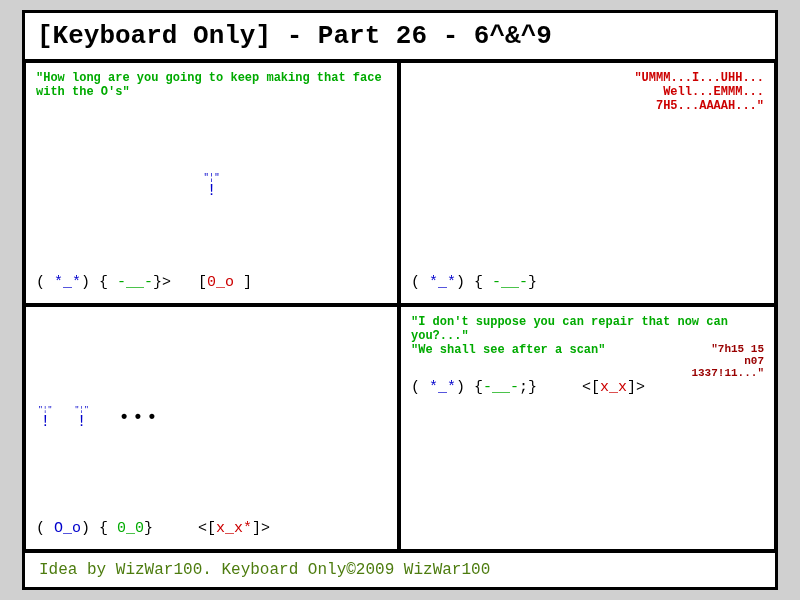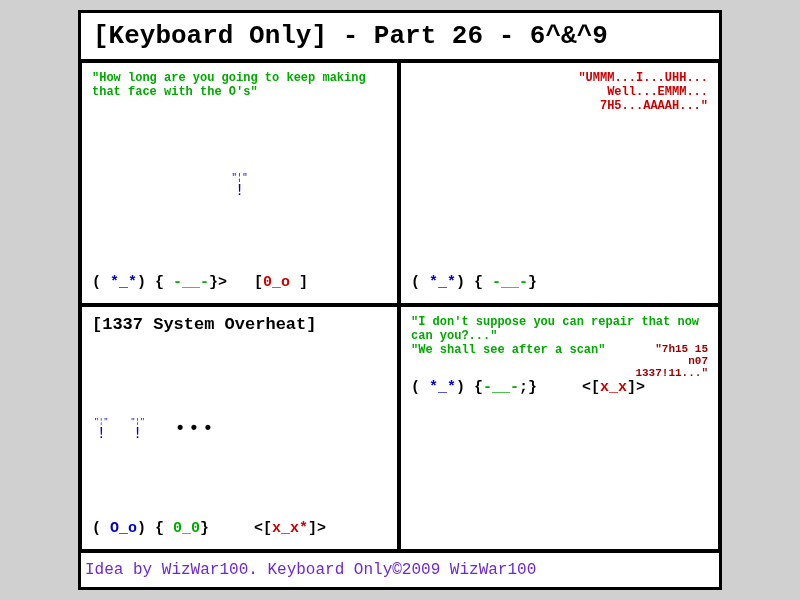--- a/index.html
+++ b/index.html
@@ -4,21 +4,21 @@
   <style>
     * { margin: 0; padding: 0; box-sizing: border-box; }
     body {
       width: 800px;
       height: 600px;
       background: #d0d0d0;
       font-family: 'Courier New', Courier, monospace;
       overflow: hidden;
     }
     .outer {
-      width: 644px;
+      width: 756px;
       height: 580px;
       margin: 10px auto;
       background: white;
       border: 3px solid black;
       display: flex;
       flex-direction: column;
     }
     .title-bar {
       background: white;
       border-bottom: 3px solid black;
@@ -49,21 +49,21 @@
       font-family: 'Courier New', Courier, monospace;
       font-size: 12px;
       font-weight: bold;
     }
     .speech-green { color: #00aa00; }
     .speech-red { color: #cc0000; }
     .speech-darkred { color: #990000; }
     .chars-line {
       font-family: 'Courier New', Courier, monospace;
       font-size: 15px;
-      font-weight: bold;
+      font-weight: normal;
       color: black;
       margin-bottom: 4px;
     }
     .blue { color: #0000cc; }
     .green { color: #00aa00; }
     .red { color: #cc0000; }
     .panel-label {
       font-size: 17px;
       font-weight: bold;
       font-family: 'Courier New', Courier, monospace;
@@ -72,24 +72,24 @@
     }
     .emote-area {
       display: flex;
       align-items: center;
       justify-content: flex-start;
       gap: 18px;
       padding: 4px 0;
       flex: 1;
     }
     .footer {
-      padding: 8px 4px;
+      padding: 8px 14px;
       font-size: 16px;
       font-family: 'Courier New', Courier, monospace;
-      color: #6d28d9;
+      color: #4d7c0f;
       background: white;
     }
     .panel1 { border-right: 3px solid black; border-bottom: 3px solid black; }
     .panel2 { border-bottom: 3px solid black; }
     .panel3 { border-right: 3px solid black; }
     .panel4 { }
 
     .antenna {
       display: inline-flex;
       flex-direction: column;
@@ -154,23 +154,20 @@
     <div class="panel panel2">
       <div class="speech speech-red panel2-speech">
         "UMMM...I...UHH...<br>Well...EMMM...<br>7H5...AAAAH..."
       </div>
       <div class="panel2-chars chars-line">
         <span>( <span class="blue">*_*</span>) { <span class="green">-__-</span>}</span>
       </div>
     </div>
 
     <div class="panel panel3">
-      <div class="panel-label">
-        [1337 System Overheat]
-      </div>
       <div class="emote-area">
         <span class="antenna">
           <span style="font-size:8px; color:#0000cc;">"¦"</span>
           <span style="font-size:16px; color:#0000cc;">!</span>
         </span>
         <span class="antenna">
           <span style="font-size:8px; color:#0000cc;">"¦"</span>
           <span style="font-size:16px; color:#0000cc;">!</span>
         </span>
         <span style="font-size:18px; font-weight:bold; color:black; letter-spacing:3px; margin-left:10px;">•••</span>

